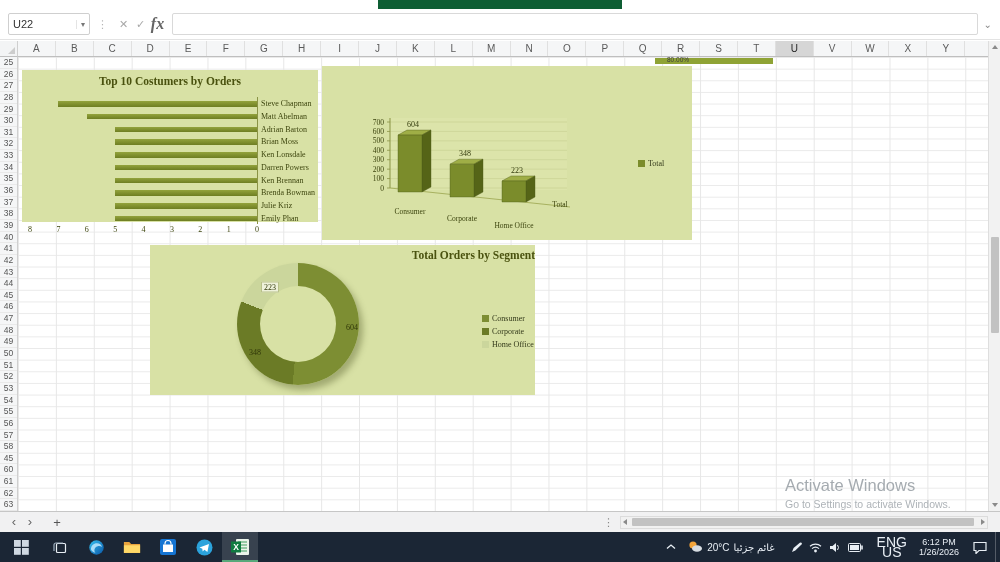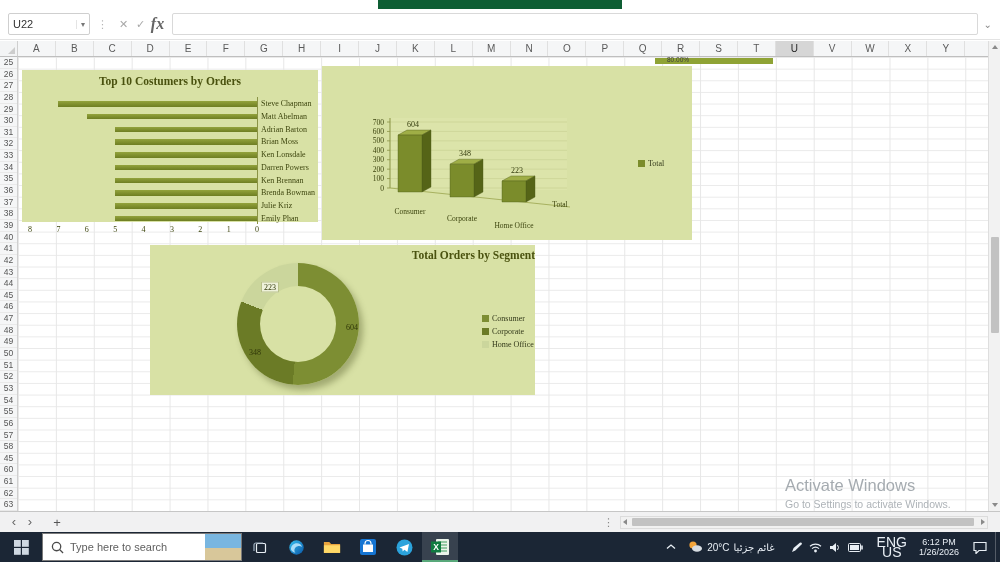--- a/index.html
+++ b/index.html
@@ -363,30 +363,20 @@
 
   <div class="taskbar">
     <div class="start-btn">
       <svg width="15" height="15">
           <rect width="6.8" height="6.8" fill="#cfd8e2"></rect>
           <rect x="8" width="6.8" height="6.8" fill="#cfd8e2"></rect>
           <rect y="8" width="6.8" height="6.8" fill="#cfd8e2"></rect>
           <rect x="8" y="8" width="6.8" height="6.8" fill="#cfd8e2"></rect>
         </svg>
     </div>
-    <div class="search-box">
-      <span class="mag">
-        <svg width="13" height="13" viewBox="0 0 14 14">
-            <circle cx="6" cy="6" r="4.5" fill="none" stroke="#4a4a4a" stroke-width="1.4"></circle>
-            <line x1="9.5" y1="9.5" x2="13" y2="13" stroke="#4a4a4a" stroke-width="1.4"></line>
-          </svg>
-      </span>
-      <span class="search-text">Type here to search</span>
-      <span class="search-img"></span>
-    </div>
     <div class="tb-icons" id="tbIcons">
         <div class="tb-icon">
           <svg width="16" height="15" viewBox="0 0 16 15">
             <rect x="4.5" y="3.5" width="9" height="9" rx="1" fill="none" stroke="#e8eef4" stroke-width="1.2"></rect>
             <path d="M2 11V5a2 2 0 0 1 2-2h7" fill="none" stroke="#9fb0c0" stroke-width="1.2"></path>
           </svg>
         </div>
         <div class="tb-icon">
           <svg width="17" height="17" viewBox="0 0 20 20">
             <defs>

